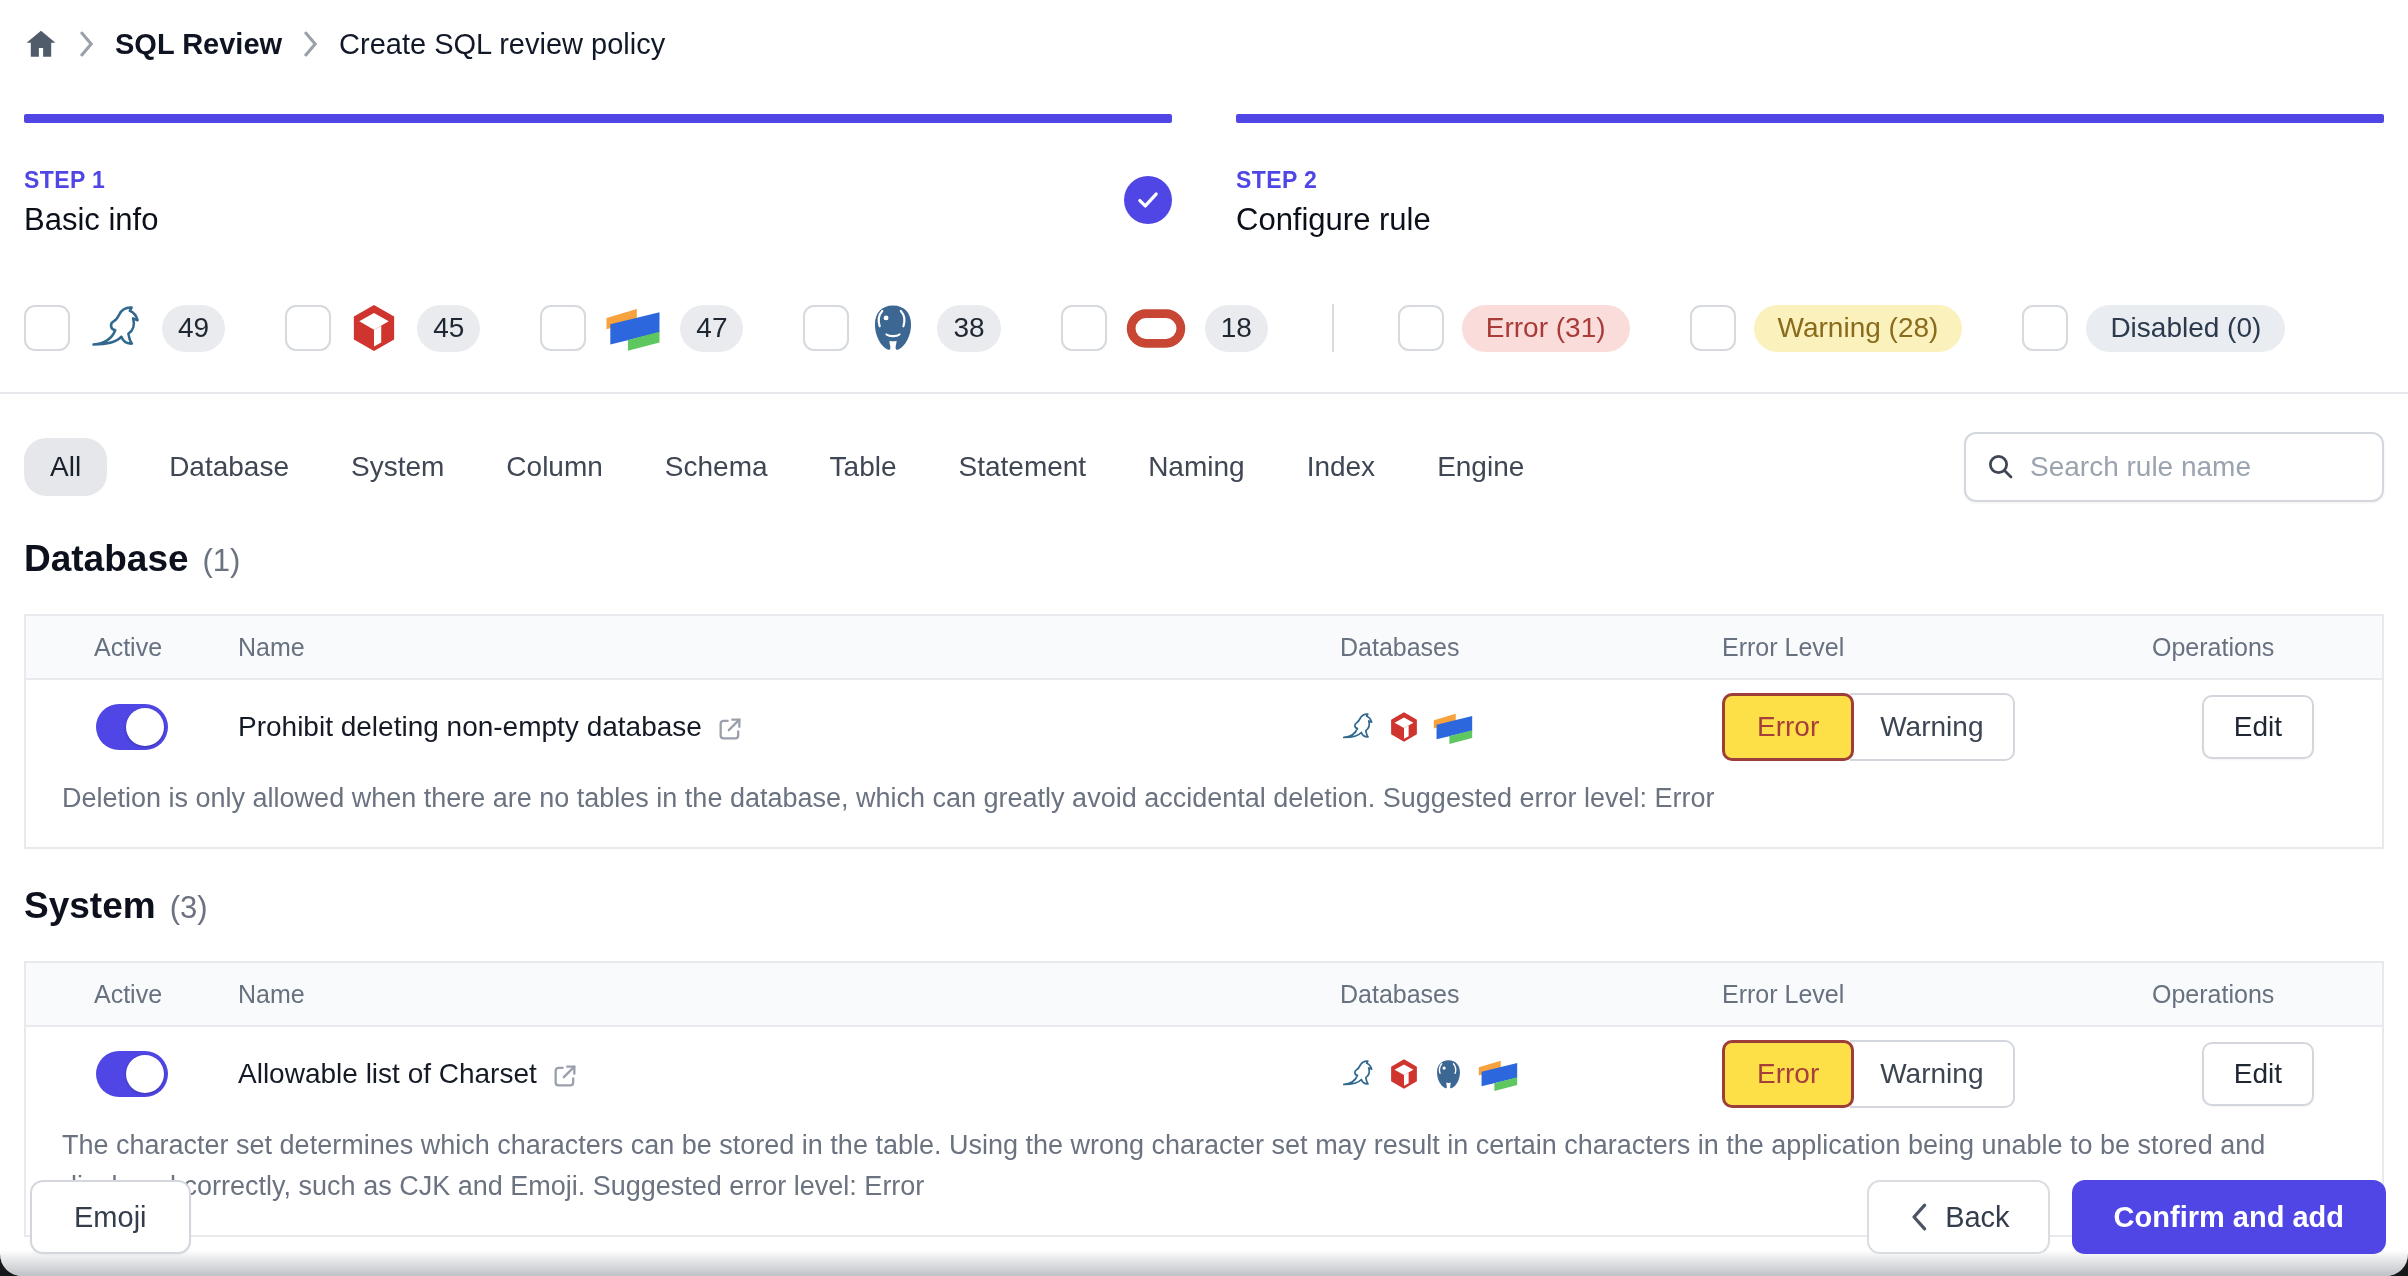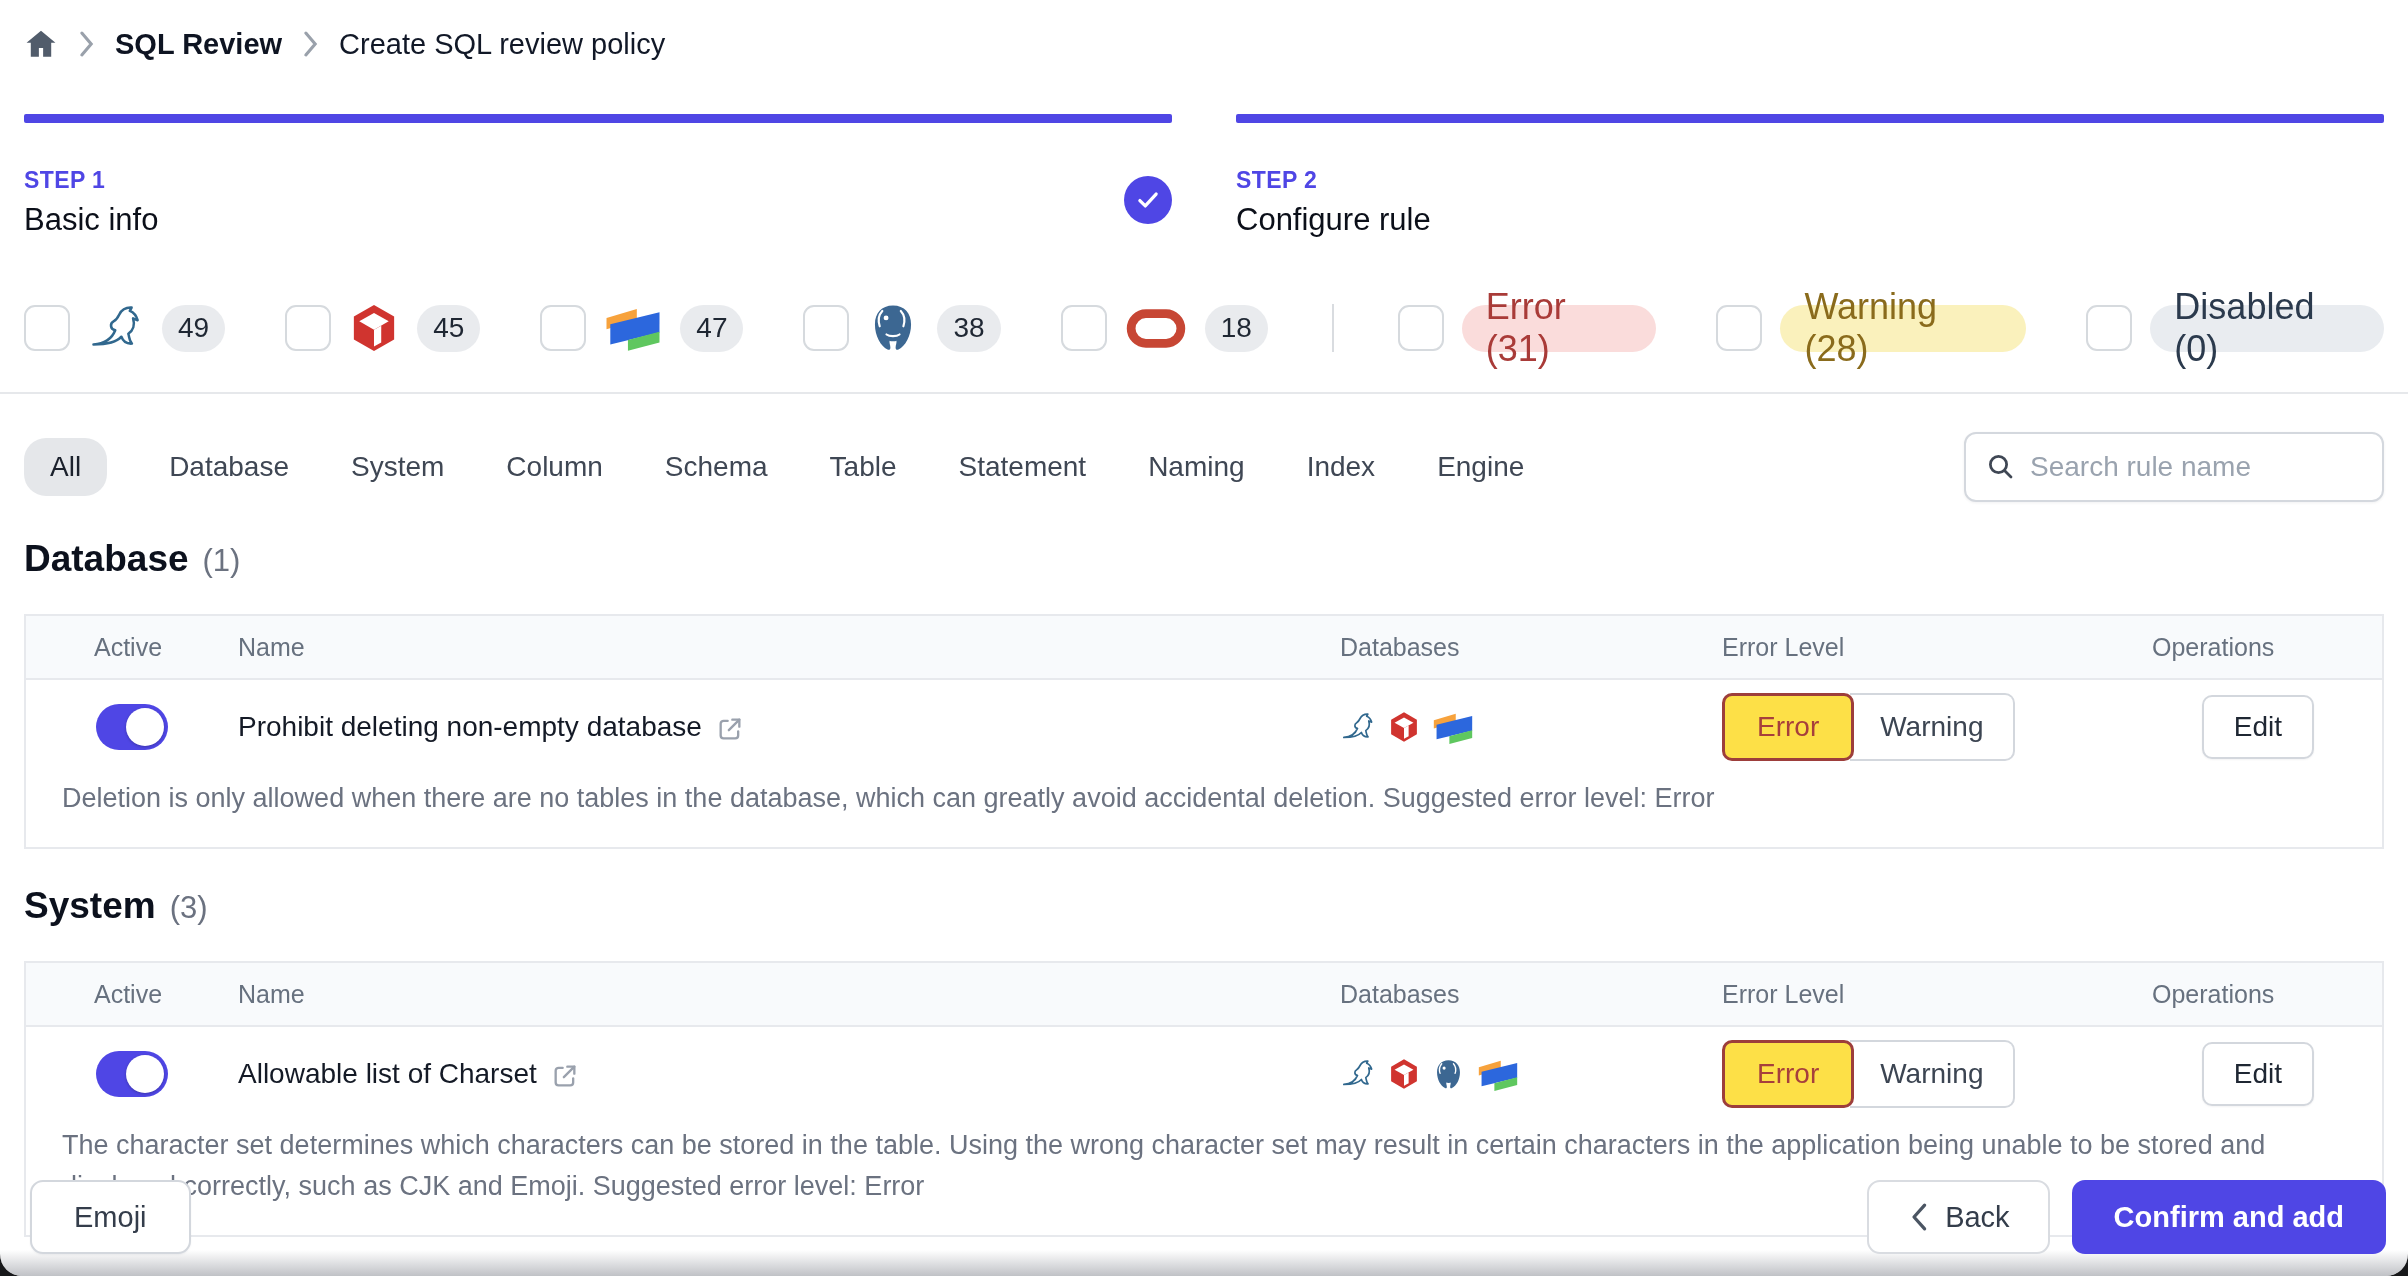--- a/index.html
+++ b/index.html
@@ -24,21 +24,21 @@
   .step-title { margin-top:8px; font-size:31px; color:#0b0f19; }
   .step-check { position:absolute; right:0; top:62px; width:48px; height:48px; border-radius:50%;
     background:#4f46e5; display:flex; align-items:center; justify-content:center; }
 
   
   .filters { display:flex; align-items:center; gap:60px; margin-top:58px; padding:0 24px; height:56px; }
   .filter-item { display:flex; align-items:center; gap:18px; cursor:pointer; }
   .cb { width:46px; height:46px; border:2px solid #d6dade; border-radius:11px; background:#fff; flex:none; }
   .count-badge { background:#e9ebee; color:#1f2733; border-radius:24px; min-width:62px; height:47px;
     display:flex; align-items:center; justify-content:center; font-size:28px; padding:0 16px; }
-  .pill { height:47px; border-radius:27px; display:flex; align-items:center; padding:0 24px; font-size:36px; }
+  .pill { height:47px; border-radius:27px; display:flex; align-items:center; padding:0 24px; font-size:28px; }
   .pill-error { background:#fadcdb; color:#a93b38; }
   .pill-warning { background:#faf1bc; color:#8a6b1c; }
   .pill-disabled { background:#e9ecf0; color:#2b3a4d; }
   .vdiv { width:2px; height:48px; background:#d9dce0; margin:0 4px; }
 
   .divider { border:none; border-top:2px solid #e6e8eb; margin:36px 0 0 0; }
 
   
   .tabs-row { display:flex; align-items:center; justify-content:space-between; margin-top:38px; padding:0 24px; }
   .tabs { display:flex; align-items:center; gap:62px; }

